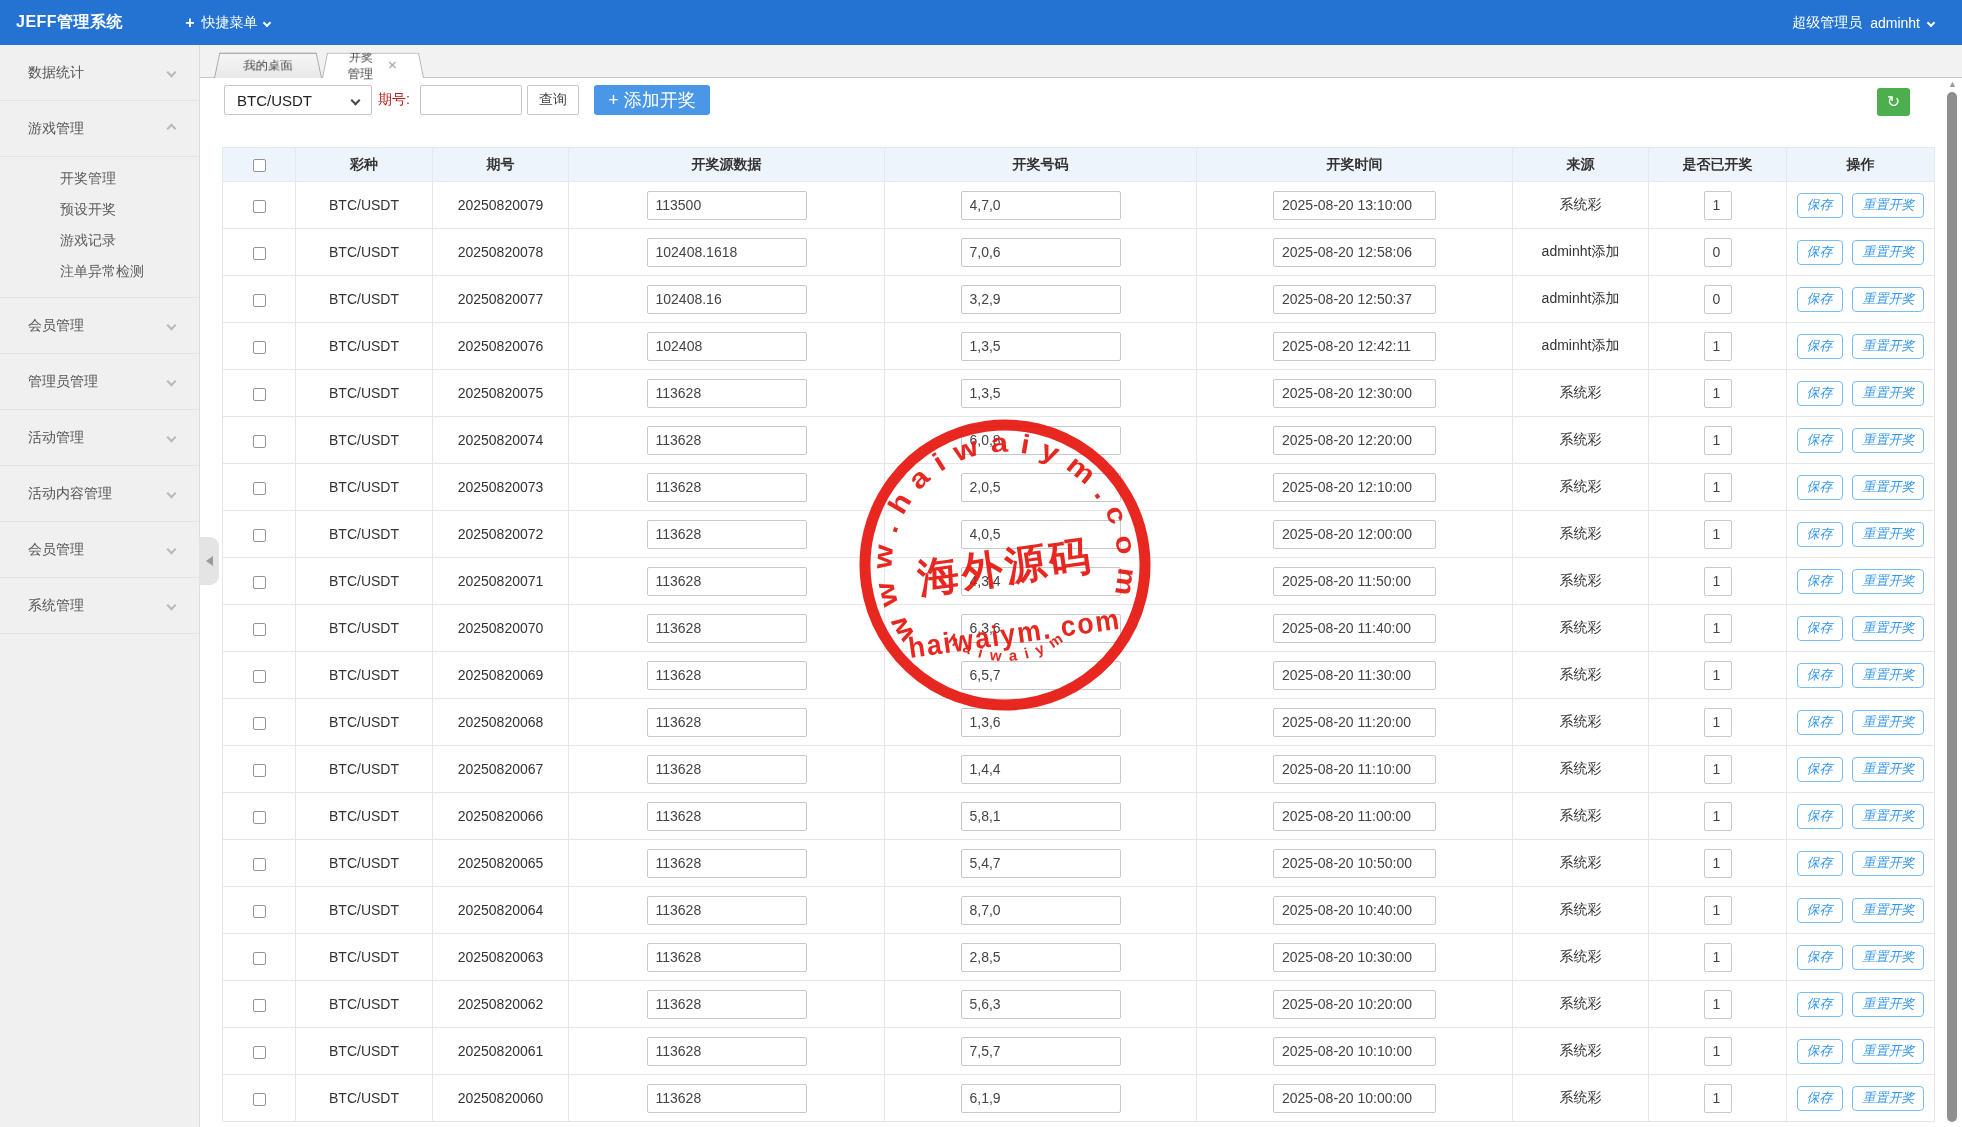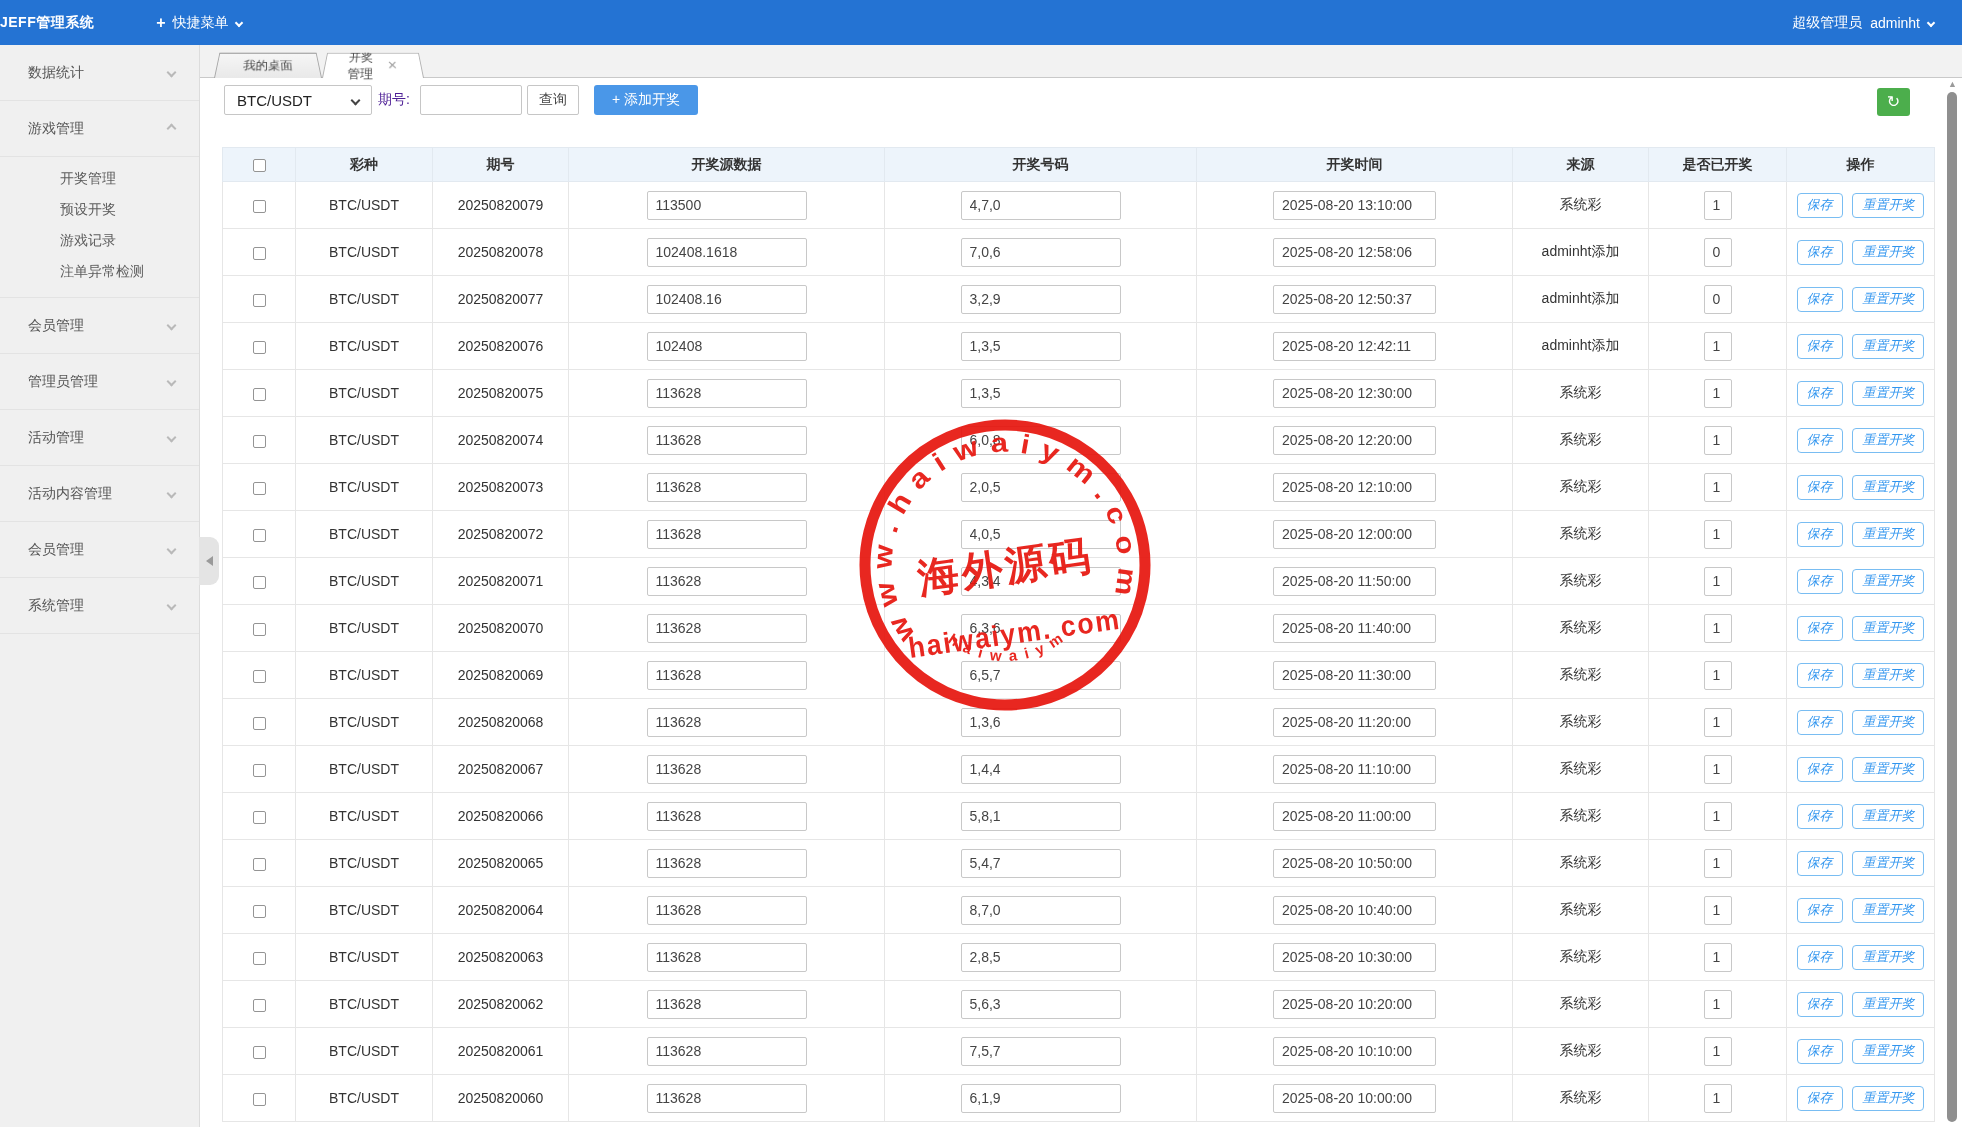--- a/index.html
+++ b/index.html
@@ -6,21 +6,21 @@
   html,body { width:1962px; height:1127px; overflow:hidden; background:#fff;
     font-family:"Liberation Sans","DejaVu Sans",sans-serif; }
   .chev { display:inline-block; width:7px; height:7px; border-right:2px solid #b9b9b9;
     border-bottom:2px solid #b9b9b9; transform:rotate(45deg); }
   .chev.up { transform:rotate(-135deg); }
   .chev.white { border-color:#fff; width:6px; height:6px; }
 
   
   .topbar { position:absolute; left:0; top:0; width:1962px; height:45px; background:#2473d3;
     color:#fff; display:flex; align-items:center; z-index:30; }
-  .brand { font-size:14px; font-weight:bold; letter-spacing:.5px; }
+  .brand { font-size:16px; font-weight:bold; margin-left:16px; letter-spacing:.5px; }
   .quickmenu { margin-left:62px; font-size:14px; display:flex; align-items:center; gap:7px; cursor:pointer; }
   .plus { font-size:16px; font-weight:bold; }
   .topbar-right { position:absolute; right:28px; top:0; height:45px; display:flex;
     align-items:center; gap:8px; font-size:14px; cursor:pointer; }
 
   
   .sidebar { position:absolute; left:0; top:45px; width:200px; height:1082px;
     background:#f0f0f0; border-right:1px solid #dcdcdc; z-index:20; }
   .side-item { height:56px; display:flex; align-items:center; padding:0 24px 0 28px;
     font-size:14px; color:#555; border-bottom:1px solid #e3e3e3; cursor:pointer; justify-content:space-between;gap:24px; }
@@ -42,27 +42,27 @@
   .tab.active { background:#fff; width:102px; border-color:#b4b4b4; }
   .tab-close { font-size:13px; color:#a3a3a3; cursor:pointer; line-height:1; }
 
   
   .panel { position:absolute; left:200px; top:78px; width:1746px; height:1049px; background:#fff; }
   .toolbar { position:absolute; left:0; top:7px; width:100%; height:46px; }
   .select { position:absolute; left:24px; top:0; width:148px; height:30px; border:1px solid #c6c6c6;
     border-radius:2px; background:#fff; font-size:15px; color:#222; display:flex; align-items:center;
     padding:0 12px; justify-content:space-between; cursor:pointer; }
   .select .chev { border-color:#444; }
-  .lbl-issue { position:absolute; left:178px; top:6px; font-size:14px; color:#4c1d95; }
+  .lbl-issue { position:absolute; left:178px; top:6px; font-size:14px; color:#b91c1c; }
   .issue-input { position:absolute; left:220px; top:0; width:102px; height:30px;
     border:1px solid #c6c6c6; border-radius:2px; font-size:14px; padding:0 8px; }
   .btn-query { position:absolute; left:327px; top:0; width:52px; height:30px; background:#fff;
     border:1px solid #c6c6c6; border-radius:2px; font-size:14px; color:#444; cursor:pointer; }
-  .btn-add { position:absolute; left:394px; top:0; width:104px; height:30px; background:#4a97e8;
-    border:none; border-radius:3px; color:#fff; font-size:14px; cursor:pointer; }
+  .btn-add { position:absolute; left:394px; top:0; width:116px; height:30px; background:#4a97e8;
+    border:none; border-radius:3px; color:#fff; font-size:18px; cursor:pointer; }
   .btn-refresh { position:absolute; right:36px; top:3px; width:33px; height:28px; background:#4cae4c;
     border:none; border-radius:3px; color:#fff; font-size:16px; cursor:pointer; line-height:28px; }
 
   
   .table-wrap { position:absolute; left:222px; top:147px; z-index:5; }
   table { border-collapse:collapse; table-layout:fixed; width:1712px; }
   th, td { border:1px solid #e6e6e6; text-align:center; font-size:14px; color:#333; overflow:hidden; }
   thead th { background:#edf4fb; height:34px; font-weight:bold; border-color:#e2e9f0; }
   tbody td { height:47px; background:#fff; }
   .cb { display:inline-block; width:13px; height:13px; border:1px solid #949494; border-radius:2px;

